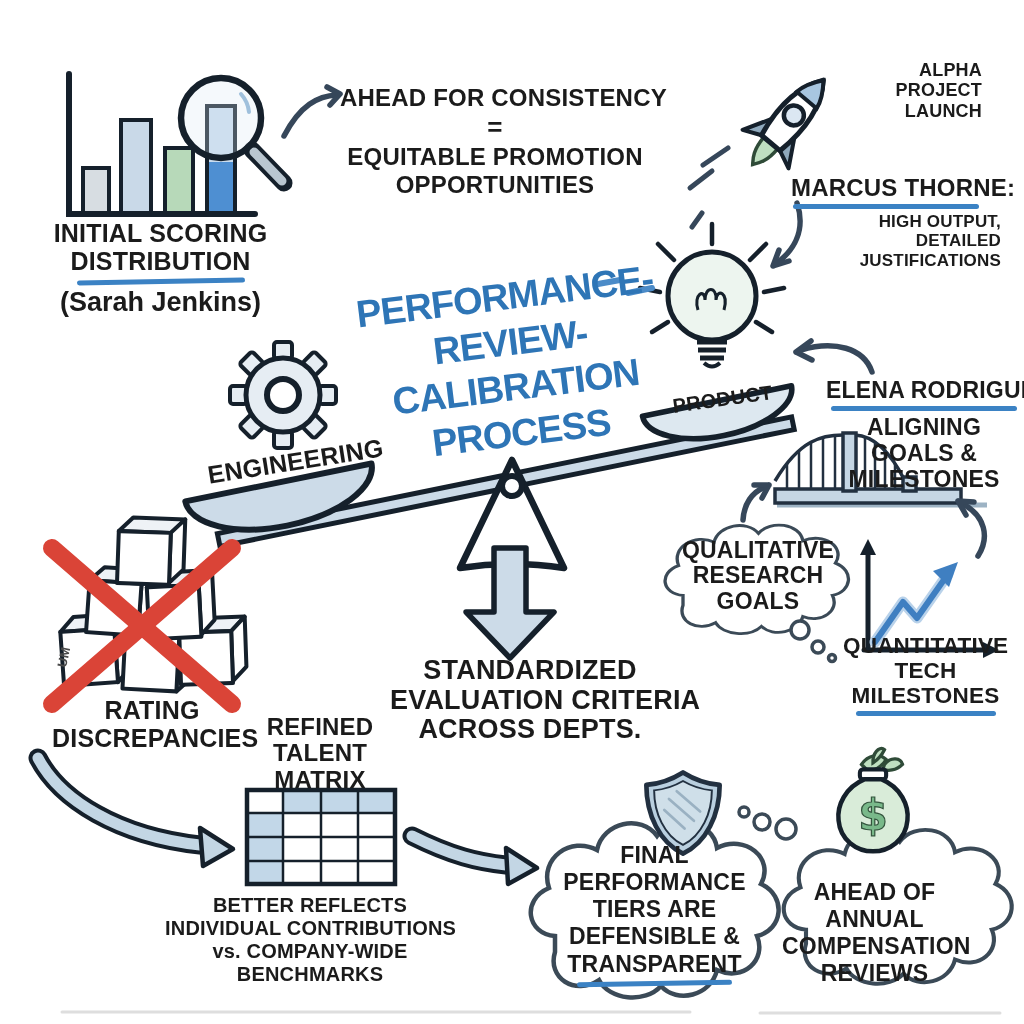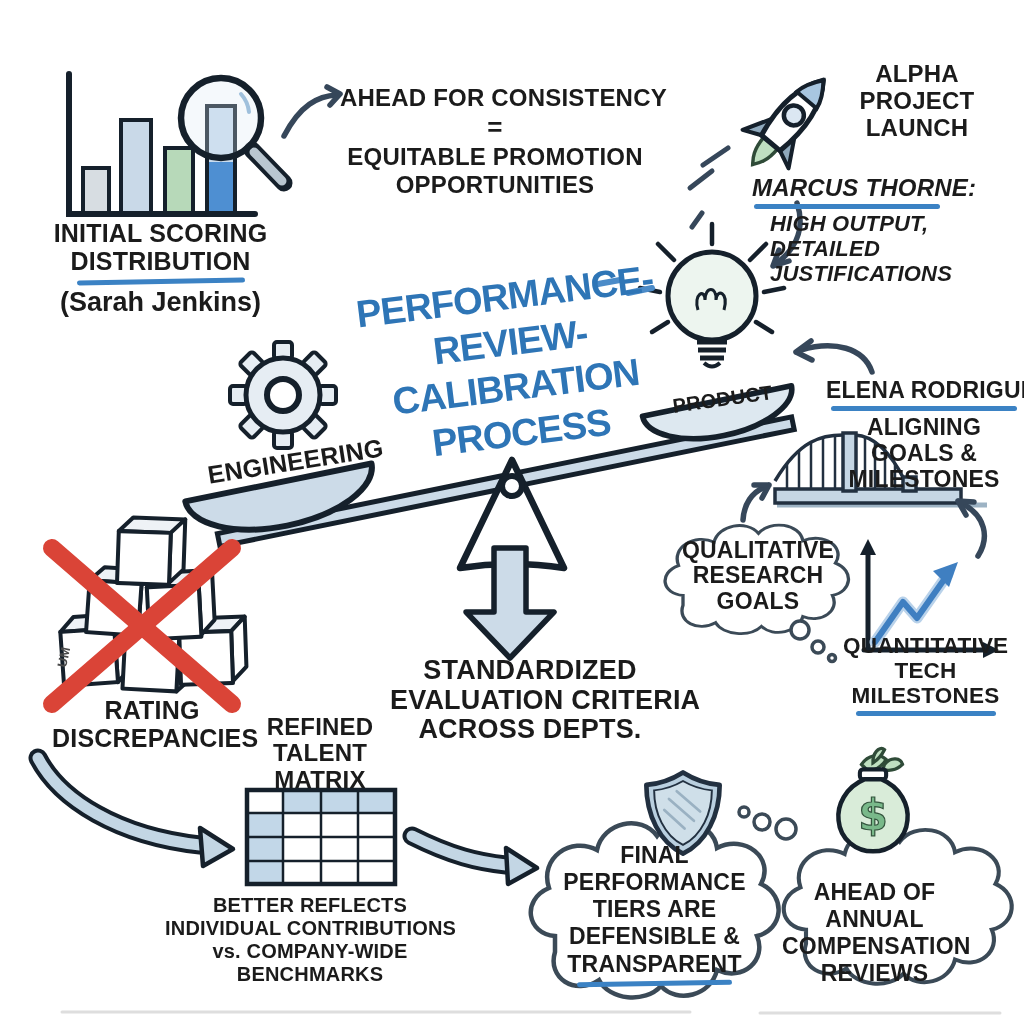--- a/index.html
+++ b/index.html
@@ -271,30 +271,30 @@
   <span class="ln" style="font-size:27px;letter-spacing:0;">(Sarah Jenkins)</span>
 </div>
 
 <div class="tblock" style="left:340px;top:84px;width:310px;font-size:24px;line-height:1.18;">
   <span class="ln">AHEAD FOR CONSISTENCY</span>
   <span class="ln" style="font-size:26px;">=</span>
   <span class="ln">EQUITABLE PROMOTION</span>
   <span class="ln">OPPORTUNITIES</span>
 </div>
 
-<div class="tblock" style="left:852px;top:60px;width:130px;font-size:24px;text-align:center;">
+<div class="tblock" style="left:852px;top:60px;width:130px;font-size:18px;text-align:right;">
   <span class="ln">ALPHA</span>
   <span class="ln">PROJECT</span>
   <span class="ln">LAUNCH</span>
 </div>
 
-<div class="tblock" style="left:752px;top:174px;width:210px;text-align:left;font-size:24px;font-style:italic;">
+<div class="tblock" style="left:791px;top:174px;width:210px;text-align:left;font-size:24px;">
   <span class="ln">MARCUS THORNE:</span>
   <div class="ul" style="width:186px;margin-left:2px;"></div>
-  <div style="padding-left:18px;font-size:22px;">
+  <div style="padding-left:18px;font-size:17px;text-align:right;">
     <span class="ln">HIGH OUTPUT,</span>
     <span class="ln">DETAILED</span>
     <span class="ln">JUSTIFICATIONS</span>
   </div>
 </div>
 
 <div class="tblock blue" style="left:348px;top:274px;width:330px;font-size:38px;line-height:1.2;letter-spacing:-1px;transform:rotate(-7deg);">
   <span class="ln">PERFORMANCE-</span>
   <span class="ln">REVIEW-</span>
   <span class="ln">CALIBRATION</span>

